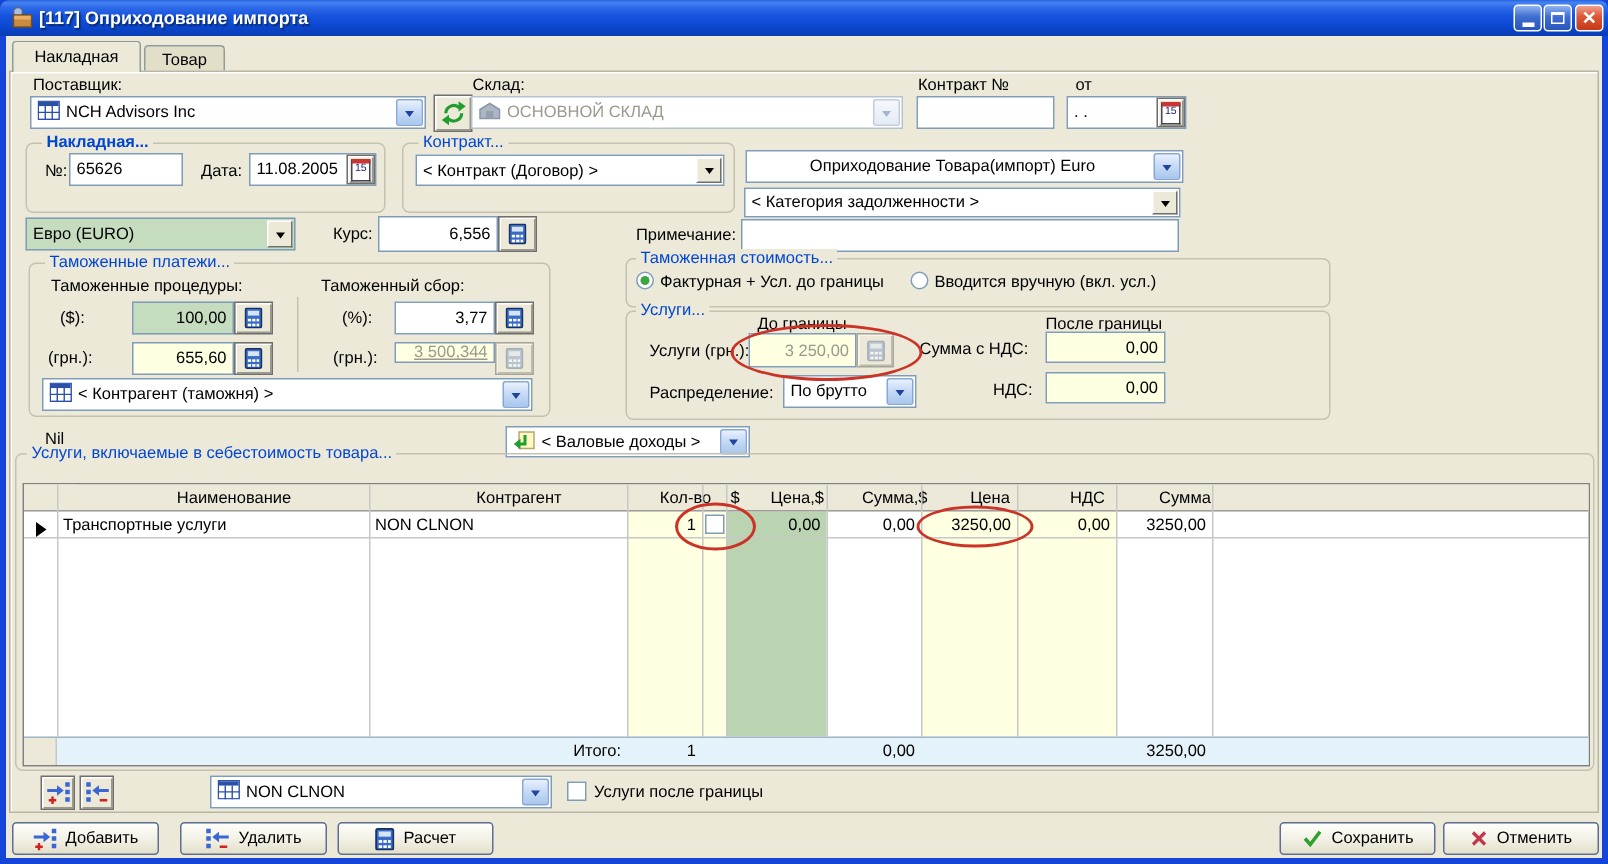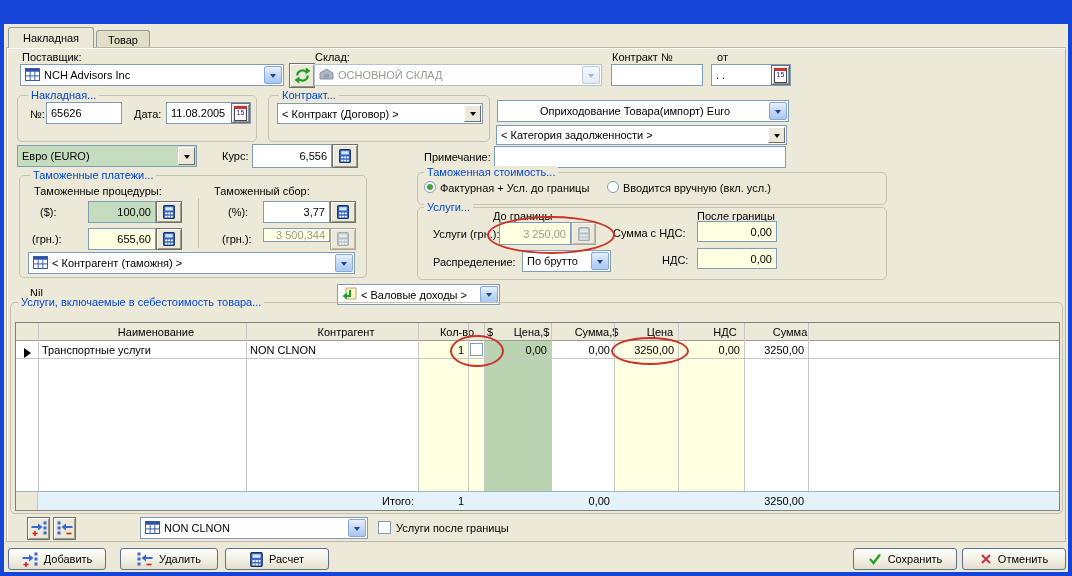--- a/index.html
+++ b/index.html
@@ -58,20 +58,39 @@
   .cell.right{justify-content:flex-end;}
   .totrow{position:absolute;left:0;top:168px;width:1043px;height:19px;background:#E4F2F9;border-top:1px solid #9FB6C4;box-sizing:border-box;}
   .annot{position:absolute;border:2px solid #CC3327;border-radius:50%;z-index:9;pointer-events:none;}
   .rowmark{width:0;height:0;border-left:7px solid #000;border-top:5px solid transparent;border-bottom:5px solid transparent;}
 </style>
 </head>
 <body>
 
 <div class="win">
 
+  <div class="titlebar">
+    <span class="abs" style="left:7px;top:4px;">
+      <svg width="16" height="16" viewBox="0 0 16 16">
+          <circle cx="5" cy="4" r="3" fill="#A8BEDF" stroke="#54688C"></circle>
+          <rect x="2" y="6" width="12" height="8" fill="#C98B3F" stroke="#7A4E1D"></rect>
+          <rect x="2.5" y="6.5" width="11" height="2.5" fill="#E8B066"></rect>
+        </svg>
+    </span>
+    <span class="title-text" style="margin-left:26px;">[117] Оприходование импорта</span>
+    <div class="winbtn" style="right:44px;">
+        <span class="glyph-min"></span>
+      </div>
+    <div class="winbtn" style="right:24px;">
+        <span class="glyph-max"></span>
+      </div>
+    <div class="winbtn close" style="right:3px;">
+        <span class="glyph-x">✕</span>
+      </div>
+  </div>
 
   <div class="client"></div>
 
   <div class="tab" style="left:8px;top:27px;width:86px;height:21px;z-index:2;">
       <span>Накладная</span>
     </div>
   <div class="tab inactive" style="left:96px;top:30px;width:54px;height:18px;">
       <span>Товар</span>
     </div>
 
@@ -116,21 +135,21 @@
     </div>
   <span class="lbl" style="left:717px;top:51px;">от</span>
   <div class="input" style="left:711px;top:64px;width:80px;height:22px;padding-right:22px;">
       <span>. .</span>
     </div>
   <div class="fieldbtn" style="left:771px;top:65px;width:19px;height:20px;">
     <span style="width:11px;height:11px;background:#fff;border:1px solid #445;border-top:3px solid #C33;font-size:7px;line-height:8px;text-align:center;color:#227;">15</span>
   </div>
 
   <div class="groupbox" style="left:17px;top:95px;width:240px;height:47px;"></div>
-  <span class="grplbl" style="left:28px;top:89px;">Накладная...</span>
+  <span class="grplbl" style="left:28px;top:89px;font-weight:bold;">Накладная...</span>
   <span class="lbl" style="left:30px;top:108px;">№:</span>
   <div class="input" style="left:46px;top:102px;width:76px;height:22px;">
       <span>65626</span>
     </div>
   <span class="lbl" style="left:134px;top:108px;">Дата:</span>
   <div class="input" style="left:166px;top:102px;width:85px;height:22px;padding-right:22px;">
       <span>11.08.2005</span>
     </div>
   <div class="fieldbtn" style="left:231px;top:103px;width:19px;height:20px;">
     <span style="width:11px;height:11px;background:#fff;border:1px solid #445;border-top:3px solid #C33;font-size:7px;line-height:8px;text-align:center;color:#227;">15</span>
@@ -240,21 +259,21 @@
           <rect x="2" y="7" width="2" height="1.6"></rect>
           <rect x="4.7" y="7" width="2" height="1.6"></rect>
           <rect x="7.4" y="7" width="1.6" height="1.6"></rect>
           <rect x="2" y="10" width="2" height="1.6"></rect>
           <rect x="4.7" y="10" width="2" height="1.6"></rect>
           <rect x="7.4" y="10" width="1.6" height="1.6"></rect>
         </g>
       </svg>
     </div>
   <span class="lbl" style="left:222px;top:233px;">(грн.):</span>
-  <div class="input right yellow disabled" style="left:263px;top:228px;width:67px;height:14px;">
+  <div class="input right yellow disabled" style="left:263px;top:228px;width:67px;height:14px;text-decoration:underline;">
       <span>3 500,344</span>
     </div>
   <div class="fieldbtn dis" style="left:330px;top:228px;width:26px;height:22px;">
       <svg width="12" height="14" viewBox="0 0 11 13">
         <rect x="0.5" y="0.5" width="10" height="12" rx="1" fill="#8FA6CB" stroke="#6E7E9A"></rect>
         <rect x="2" y="2" width="7" height="3" fill="#E3EAF4"></rect>
         <g fill="#fff">
           <rect x="2" y="7" width="2" height="1.6"></rect>
           <rect x="4.7" y="7" width="2" height="1.6"></rect>
           <rect x="7.4" y="7" width="1.6" height="1.6"></rect>
@@ -280,21 +299,21 @@
 
   <div class="groupbox" style="left:417px;top:172px;width:470px;height:33px;"></div>
   <span class="grplbl" style="left:424px;top:166px;">Таможенная стоимость...</span>
   <span class="radio sel" style="left:424px;top:181px;"></span>
   <span class="lbl" style="left:440px;top:182px;">Фактурная + Усл. до границы</span>
   <span class="radio" style="left:607px;top:181px;"></span>
   <span class="lbl" style="left:623px;top:182px;">Вводится вручную (вкл. усл.)</span>
 
   <div class="groupbox" style="left:417px;top:207px;width:470px;height:73px;"></div>
   <span class="grplbl" style="left:424px;top:201px;">Услуги...</span>
-  <span class="lbl" style="left:493px;top:210px;">До границы</span>
+  <span class="lbl" style="left:505px;top:210px;">До границы</span>
   <span class="lbl" style="left:697px;top:210px;">После границы</span>
   <span class="lbl" style="left:433px;top:228px;">Услуги (грн.):</span>
   <div class="input right yellow disabled" style="left:499px;top:222px;width:72px;height:23px;">
       <span>3 250,00</span>
     </div>
   <div class="fieldbtn dis" style="left:571px;top:222px;width:25px;height:23px;">
       <svg width="12" height="14" viewBox="0 0 11 13">
         <rect x="0.5" y="0.5" width="10" height="12" rx="1" fill="#8FA6CB" stroke="#6E7E9A"></rect>
         <rect x="2" y="2" width="7" height="3" fill="#E3EAF4"></rect>
         <g fill="#fff">

